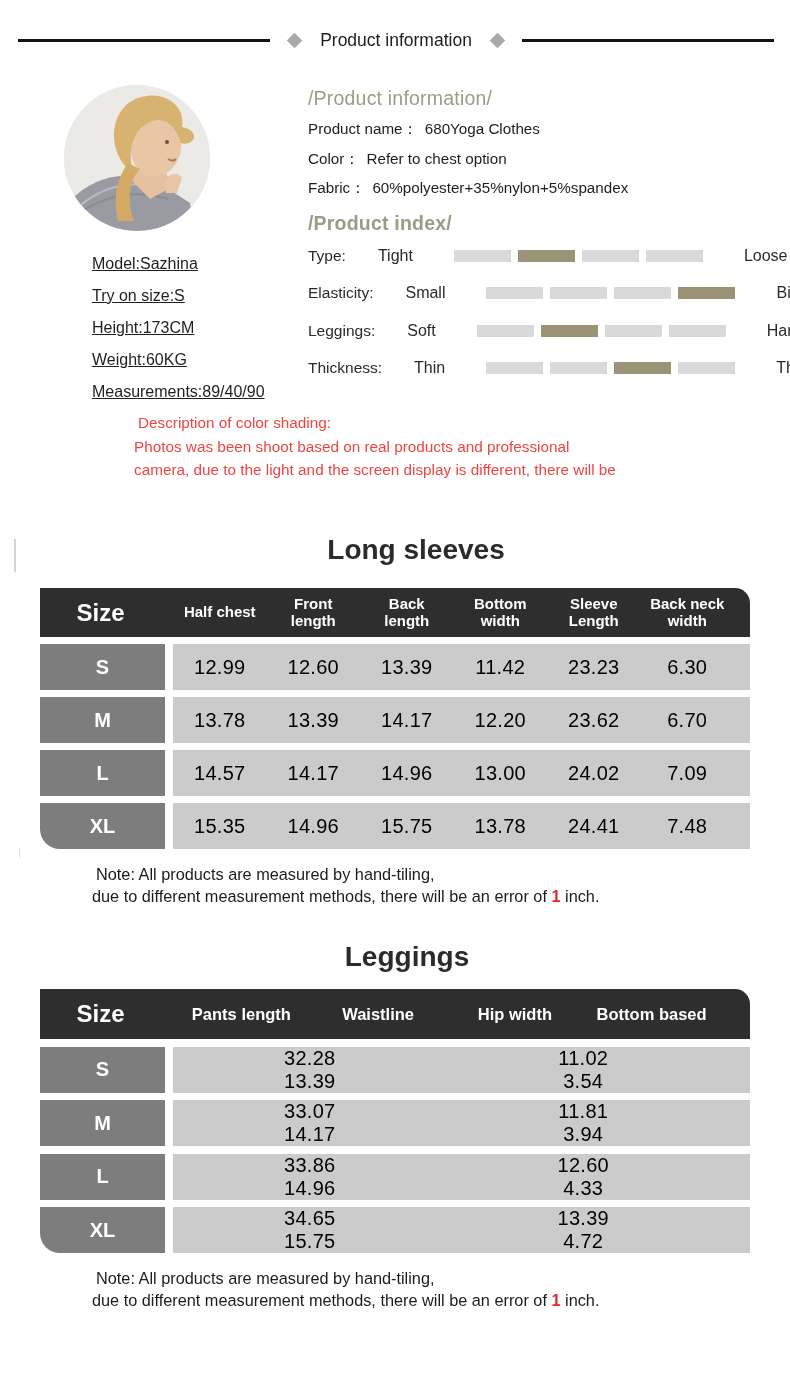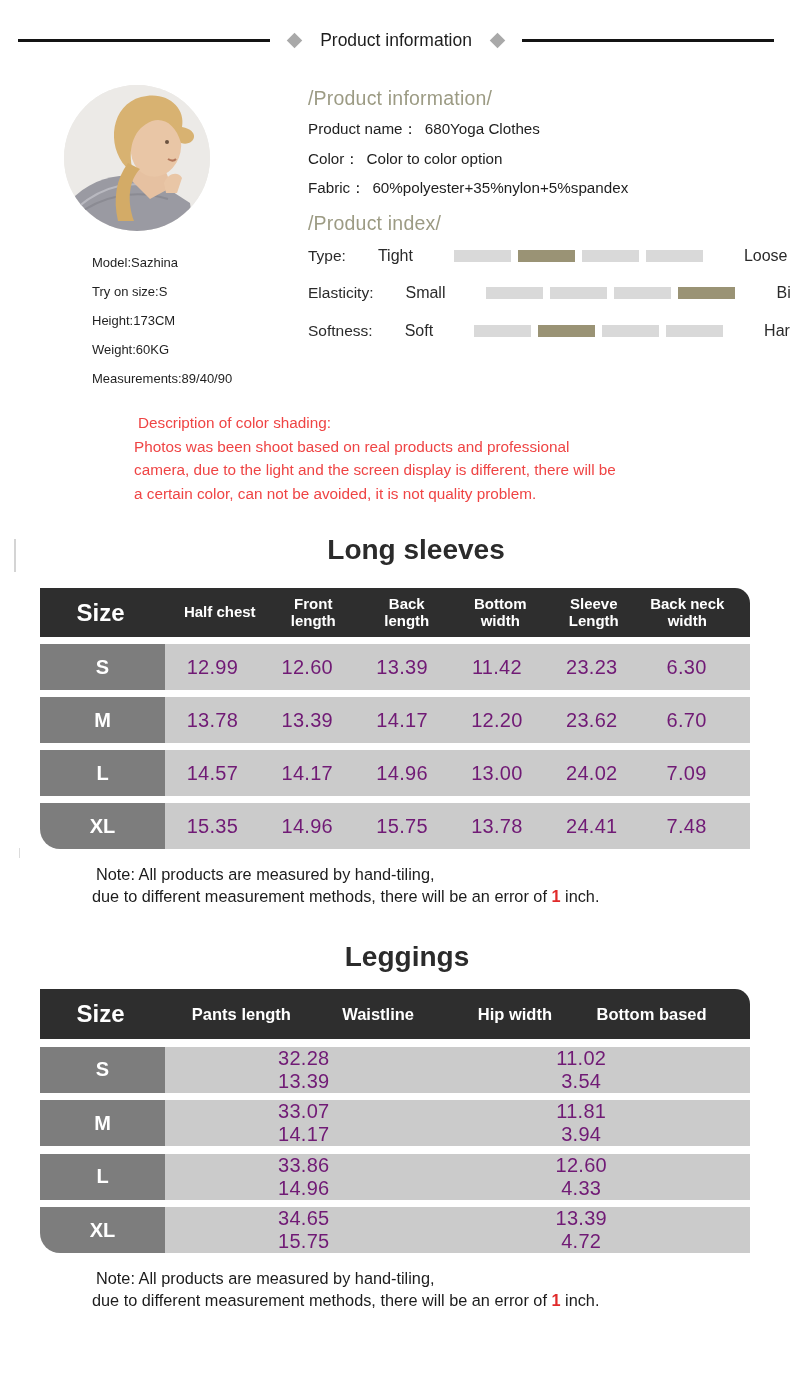--- a/index.html
+++ b/index.html
@@ -20,30 +20,30 @@
   }
   .top-divider .line{ flex:1; height:3px; background:#141414; }
   .top-divider .hline-title{ font-size:17.5px; color:#1d1d1d; white-space:nowrap; padding:0 1px; }
   .diamond{ width:11px; height:11px; background:#a9a9a9; transform:rotate(45deg); flex:0 0 auto; }
 
   
   .model-photo{
     position:absolute; left:64px; top:85px; width:146px; height:146px;
     border-radius:50%; overflow:hidden; background:#eceae7;
   }
-  .model-info{ position:absolute; left:92px; top:255px; font-size:13px; color:#1f1f1f; }
+  .model-info{ position:absolute; left:92px; top:255px; font-size:16px; color:#1f1f1f;text-decoration:underline; }
   .model-info p{ margin:0 0 14px; }
 
   
   .right-col{ position:absolute; left:308px; top:86px; width:468px; }
   .sec-heading{
     font-size:19.5px; font-weight:normal; color:#9c9b84;
     margin:0 0 10px; letter-spacing:.2px; line-height:24px;
   }
-  .sec-heading.idx{ margin-top:14px; margin-bottom:2px; }
+  .sec-heading.idx{ margin-top:14px; margin-bottom:2px;font-weight:bold; }
   .pinfo-row{ font-size:15.2px; color:#1e1e1e; margin-bottom:11.5px; line-height:18px; }
   .pinfo-row .val{ margin-left:7px; }
 
   .idx-row{ display:flex; align-items:center; height:37.5px; font-size:16px; color:#2a2a2a;gap:32px; }
   .idx-label{ width:84px; font-size:15.5px; }
   .idx-min{ width:40px; text-align:center; margin-right:9px; white-space:nowrap; }
   .idx-segs{ display:flex; gap:7px; }
   .seg{ width:57px; height:12px; background:#d9d9d9; }
   .seg.on{ background:#9a9375; }
   .idx-max{ margin-left:9px; white-space:nowrap; }
@@ -75,23 +75,23 @@
 
   .t-row{ display:flex; height:46px; margin-top:7px; }
   .leg .t-row{ margin-top:7.5px; }
   .t-size{
     width:125px; background:#7d7d7d; color:#fff;
     font-size:20px; font-weight:bold;
     display:flex; align-items:center; justify-content:center;
   }
   .t-row:last-child .t-size{ border-radius:0 0 0 20px; }
   .t-strip{
-    flex:1; background:#cbcbcb;
+    flex:1; margin-left:8px; background:#cbcbcb;
     display:grid; align-items:center; text-align:center;
-    font-size:20px; color:#701a75; letter-spacing:.3px;
+    font-size:20px; color:#000000; letter-spacing:.3px;
   }
   .ls .t-strip{ grid-template-columns:repeat(6,1fr); padding-right:16px; }
   .leg .t-strip{ grid-template-columns:repeat(2,1fr); padding-right:30px; }
 
   .note{ margin:15px 0 0 92px; font-size:16.3px; line-height:21.5px; color:#1c1c1c; }
   .note .n1{ margin-left:4px; }
   .note .err{ color:#e02a2a; font-weight:bold; }
 
   
   .tick-a{ position:absolute; left:14px; top:539px; width:2px; height:33px; background:#d4d4d4; }
@@ -132,21 +132,21 @@
   <p>Measurements:89/40/90</p>
 </div>
 
 <div class="right-col">
   <h3 class="sec-heading">/Product information/</h3>
 
   <div class="pinfo-row">
     <span class="lbl">Product name：</span><span class="val">680Yoga Clothes</span>
   </div>
   <div class="pinfo-row">
-    <span class="lbl">Color：</span><span class="val">Color to color option</span>
+    <span class="lbl">Color：</span><span class="val">Refer to chest option</span>
   </div>
   <div class="pinfo-row">
     <span class="lbl">Fabric：</span><span class="val">60%polyester+35%nylon+5%spandex</span>
   </div>
 
   <h3 class="sec-heading idx">/Product index/</h3>
 
   <div class="idx-row">
     <span class="idx-label">Type:</span>
     <span class="idx-min">Tight</span>
@@ -163,37 +163,47 @@
     <span class="idx-min">Small</span>
     <span class="idx-segs">
         <i class="seg"></i>
         <i class="seg"></i>
         <i class="seg"></i>
         <i class="seg on"></i>
       </span>
     <span class="idx-max">Big</span>
   </div>
   <div class="idx-row">
-    <span class="idx-label">Softness:</span>
+    <span class="idx-label">Leggings:</span>
     <span class="idx-min">Soft</span>
     <span class="idx-segs">
         <i class="seg"></i>
         <i class="seg on"></i>
         <i class="seg"></i>
         <i class="seg"></i>
       </span>
     <span class="idx-max">Hard</span>
+  </div>
+  <div class="idx-row">
+    <span class="idx-label">Thickness:</span>
+    <span class="idx-min">Thin</span>
+    <span class="idx-segs">
+        <i class="seg"></i>
+        <i class="seg"></i>
+        <i class="seg on"></i>
+        <i class="seg"></i>
+      </span>
+    <span class="idx-max">Thick</span>
   </div>
 </div>
 
 <div class="color-note">
   <div class="cn1">Description of color shading:</div>
   <div>Photos was been shoot based on real products and professional</div>
   <div>camera, due to the light and the screen display is different, there will be</div>
-  <div>a certain color, can not be avoided, it is not quality problem.</div>
 </div>
 
 <span class="tick-a"></span>
 <span class="tick-b"></span>
 
 <div class="spacer"></div>
 
 <h2 class="big-title ls-title">Long sleeves</h2>
 
 <div class="table ls">

